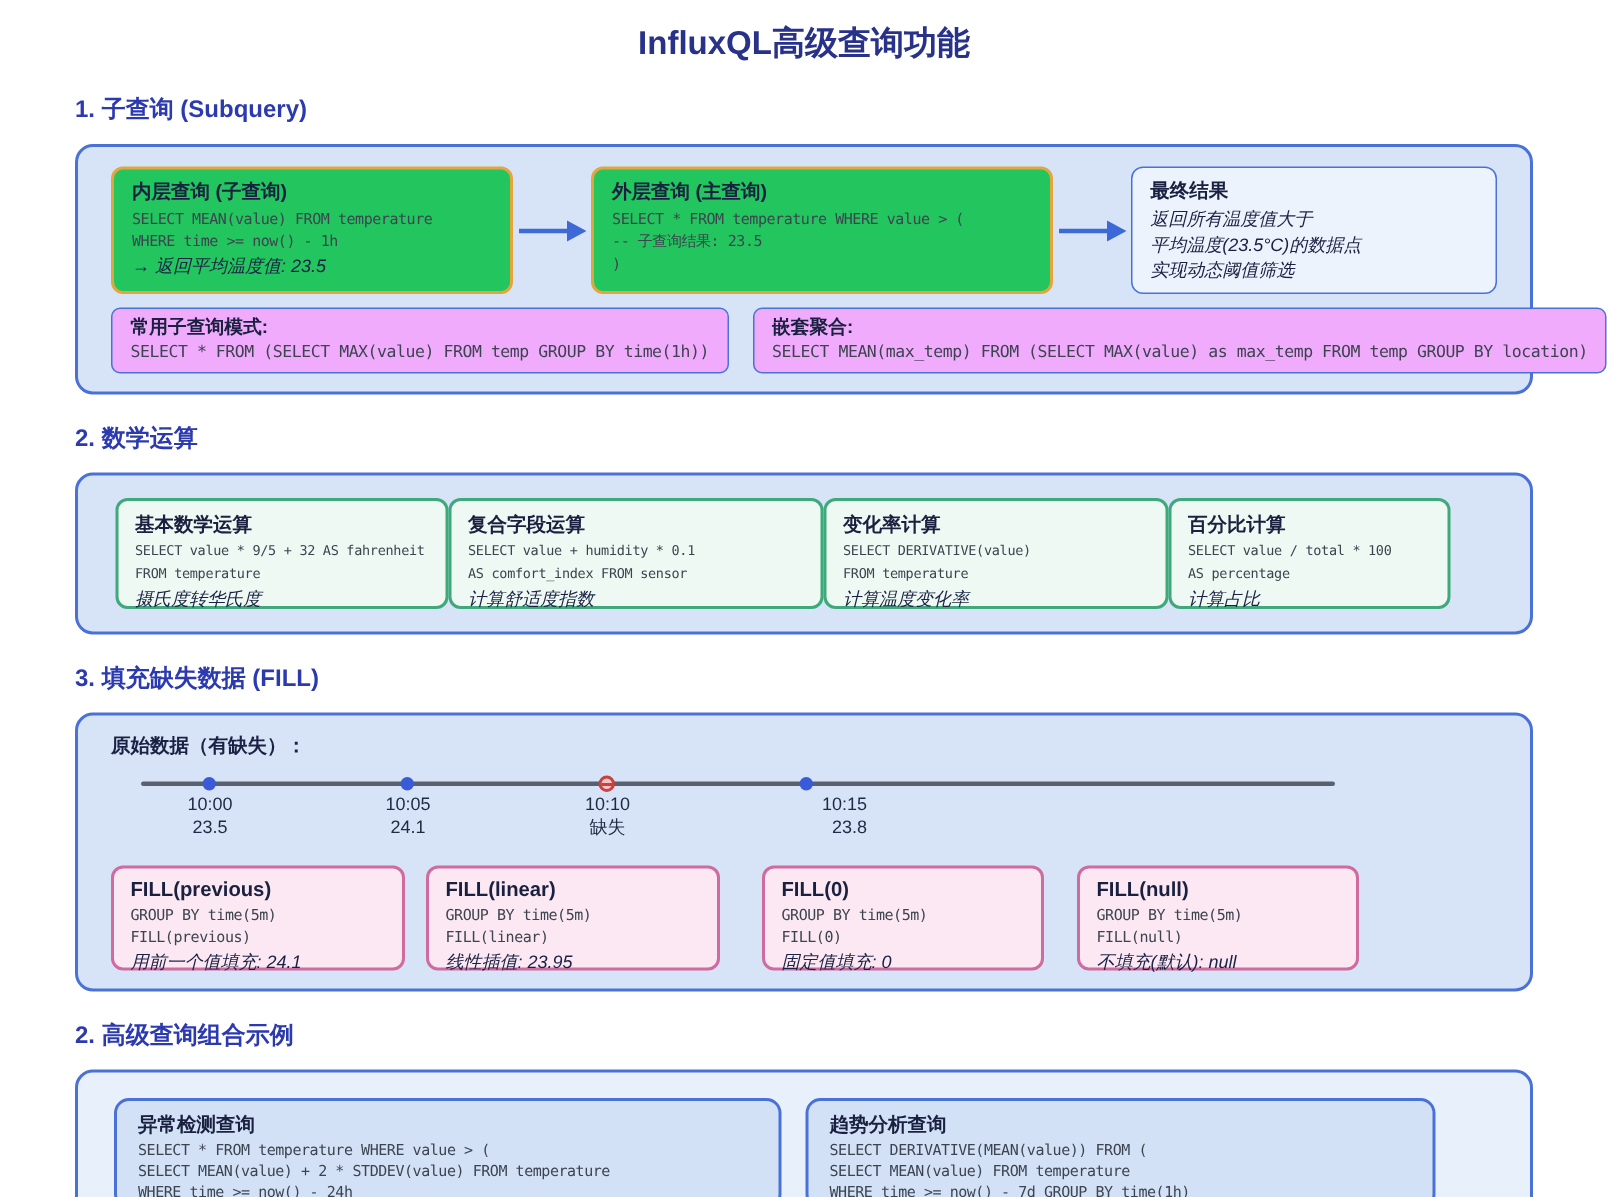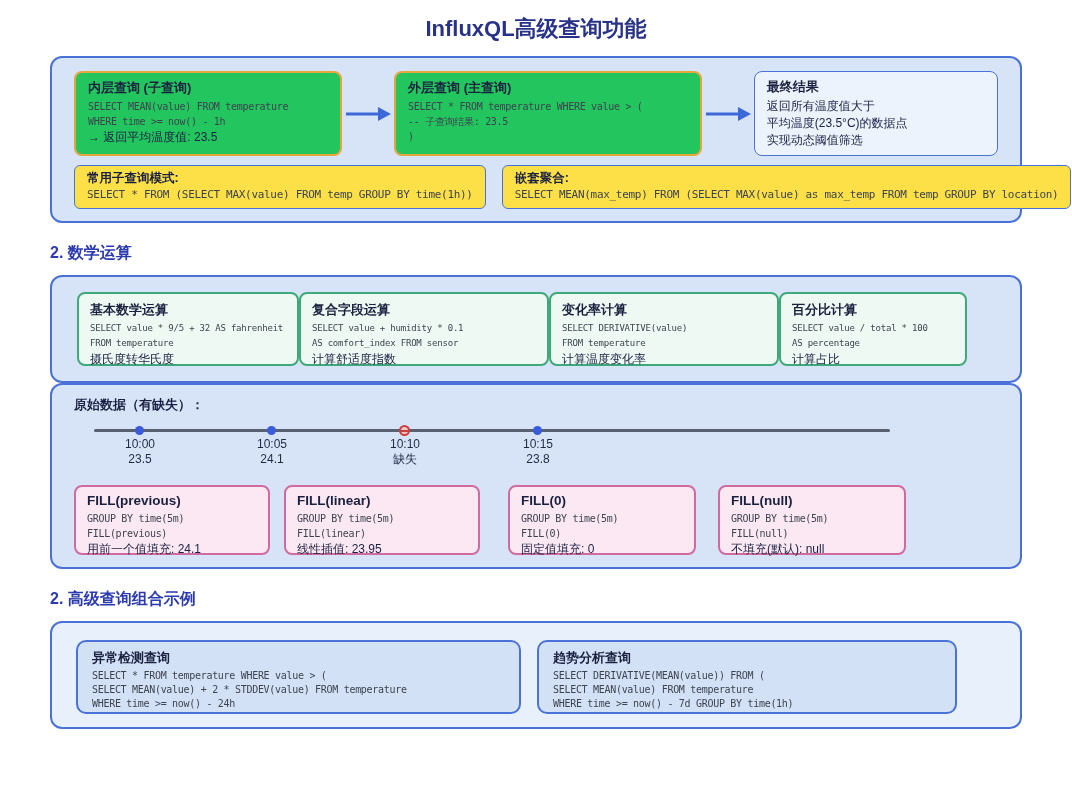--- a/index.html
+++ b/index.html
@@ -18,40 +18,40 @@
   }
   .container {
     margin: 0 50px; border: 2px solid #4a72d6; border-radius: 12px;
     background: #d7e4f7;
   }
   .code {
     font-family: "DejaVu Sans Mono", monospace; color: #3d4450;
     font-size: 10px; line-height: 15px; letter-spacing: -0.3px; white-space: nowrap;
   }
   .box-title { font-size: 13px; line-height: 16px; font-weight: bold; color: #1a203f; margin-bottom: 3px; }
-  .note { font-size: 12px; line-height: 16px; color: #1b2144; }
+  .note { font-size: 12px; line-height: 16px; color: #1b2144; font-style: italic; }
 
   
   .c1 { padding: 13px 22px 12px; }
   .flow-row { display: flex; align-items: stretch; }
   .box-yellow {
     background: #22c55e; border: 2px solid #e2a63d; border-radius: 8px;
     padding: 7px 12px 6px;
   }
   .y1 { width: 270px; }
   .y2 { width: 310px; }
   .arrow { flex: 1; display: flex; align-items: center; justify-content: center; padding: 0 3px; }
   .box-result {
     background: #ecf3fc; border: 1.5px solid #4a72d6; border-radius: 8px;
     padding: 7px 12px 6px; width: 246px;
   }
   .box-result .note { line-height: 17px; }
   .pattern-row { display: flex; gap: 16px; margin-top: 9px; }
   .box-pattern {
-    background: #fde047; border: 1.5px solid #4a72d6; border-radius: 6px;
+    background: #f0abfc; border: 1.5px solid #4a72d6; border-radius: 6px;
     padding: 4px 12px 6px;
   }
   .box-pattern .box-title { font-size: 12.5px; margin-bottom: 1px; }
   .box-pattern .code { font-size: 11px; letter-spacing: -0.3px; }
   .p1 { width: 427px; }
   .p2 { flex: 1; }
 
   
   .c2 { padding: 15px 25px 15px; display: flex; justify-content: flex-start; height: 108px; }
   .box-green {
@@ -72,21 +72,21 @@
     border: 2px solid #c8403f;
   }
   .tl-dot.missing::after {
     content: ""; position: absolute; left: 0px; right: 0px; top: 2.5px; height: 2px; background: #c8403f;
   }
   .tl-label { position: absolute; top: 22px; width: 80px; text-align: center;
     font-size: 12px; line-height: 15px; color: #1f2a44; }
   .pt0 .tl-dot { left: 61px; } .pt0 .tl-label { left: 26px; }
   .pt1 .tl-dot { left: 193px; } .pt1 .tl-label { left: 158px; }
   .pt2 .tl-dot { left: 325px; } .pt2 .tl-label { left: 291px; }
-  .pt3 .tl-dot { left: 459px; } .pt3 .tl-label { left: 424px; }
+  .pt3 .tl-dot { left: 459px; } .pt3 .tl-label { left: 424px; text-align: right; }
   .pink-row { display: flex; margin-top: 12px; }
   .box-pink {
     background: #fbe8f2; border: 2px solid #cf6b9f; border-radius: 8px;
     padding: 6px 11px 6px; height: 70px;
   }
   .box-pink .box-title { font-size: 13.5px; margin-bottom: 2px; }
   .k1 { width: 196px; margin-right: 14px; }
   .k2 { width: 196px; margin-right: 28px; }
   .k3 { width: 188px; margin-right: 22px; }
   .k4 { width: 188px; }
@@ -101,20 +101,21 @@
   .b1 { width: 445px; }
   .b2 { width: 420px; }
 </style>
 </head>
 <body>
 
 <div id="page">
 
   <h1 id="title">InfluxQL高级查询功能</h1>
 
+  <h2 class="sec-heading">1. 子查询 (Subquery)</h2>
   <div class="container c1">
     <div class="flow-row">
       <div class="box-yellow y1">
         <div class="box-title">内层查询 (子查询)</div>
         <div class="code">SELECT MEAN(value) FROM temperature</div>
         <div class="code">WHERE time &gt;= now() - 1h</div>
         <div class="note">→ 返回平均温度值: 23.5</div>
       </div>
       <div class="arrow">
         <svg width="46" height="16" viewBox="0 0 46 16">
@@ -174,20 +175,21 @@
       <div class="note">计算温度变化率</div>
     </div>
     <div class="box-green g4">
       <div class="box-title">百分比计算</div>
       <div class="code">SELECT value / total * 100</div>
       <div class="code">AS percentage</div>
       <div class="note">计算占比</div>
     </div>
   </div>
 
+  <h2 class="sec-heading">3. 填充缺失数据 (FILL)</h2>
   <div class="container c3">
     <div class="timeline-label">原始数据（有缺失）：</div>
     <div class="timeline">
       <div class="tl-line"></div>
       <div class="pt0">
         <div class="tl-dot"></div>
         <div class="tl-label">
           <div>10:00</div>
           <div>23.5</div>
         </div>

